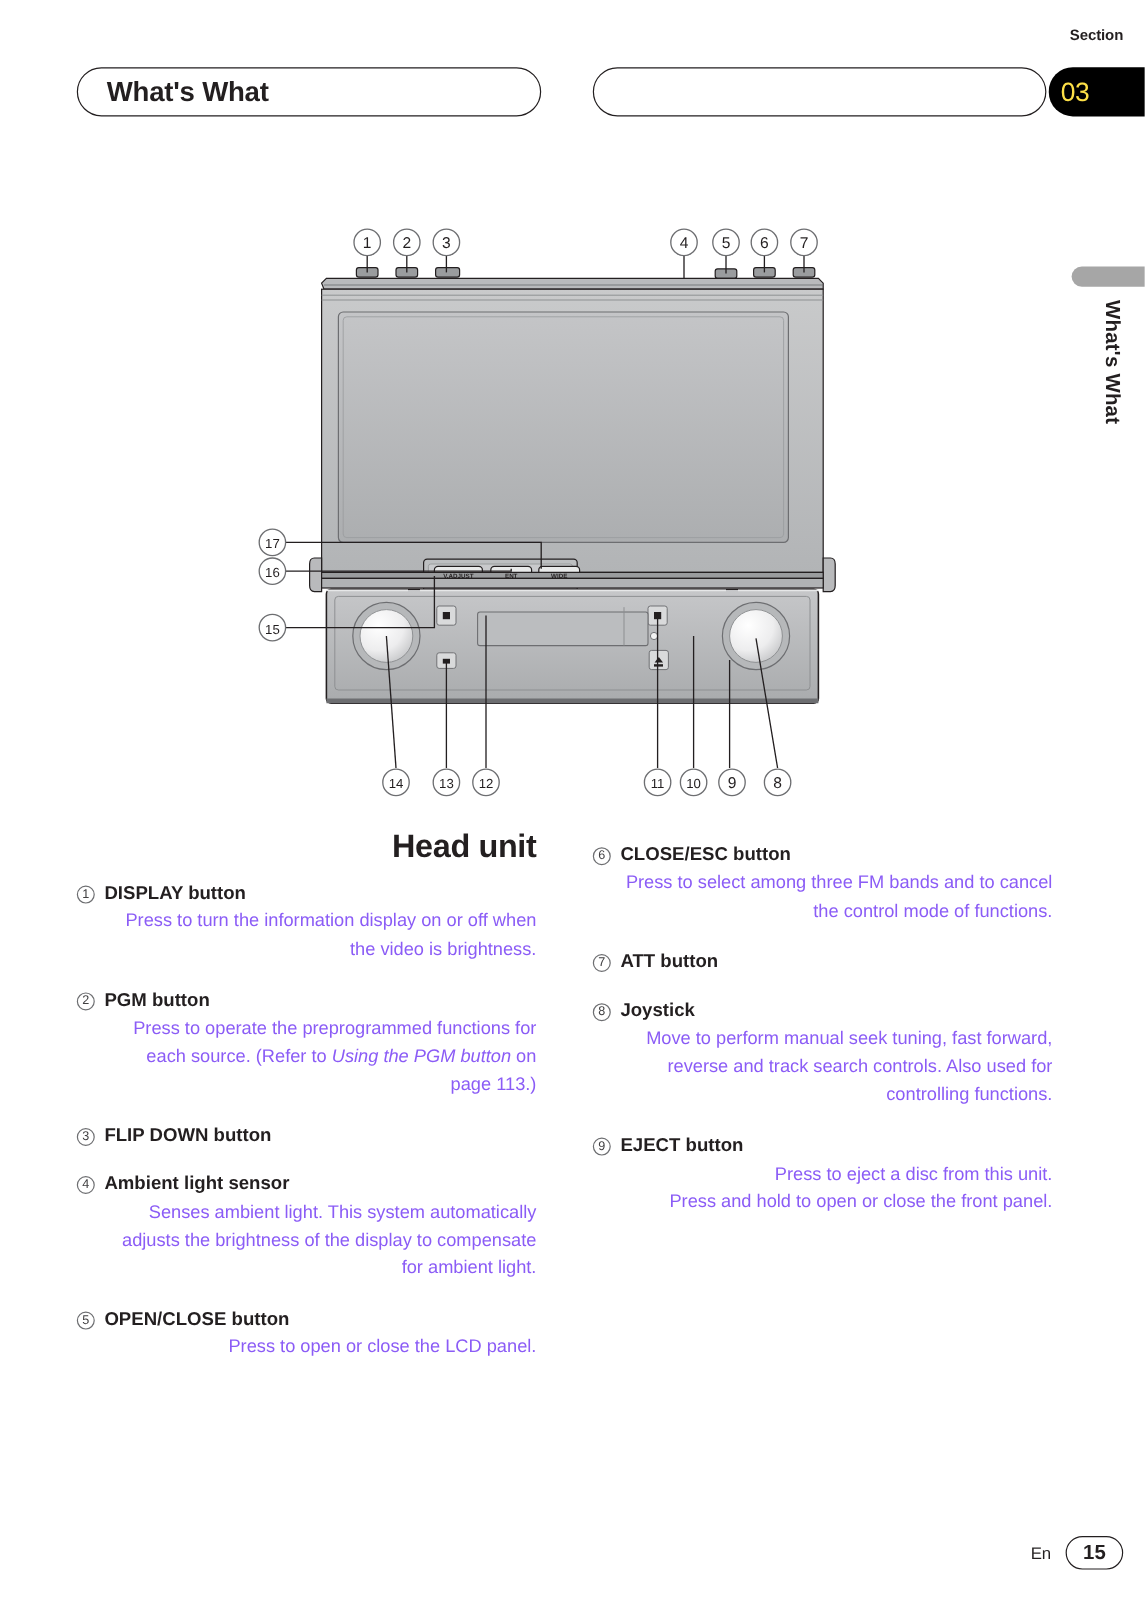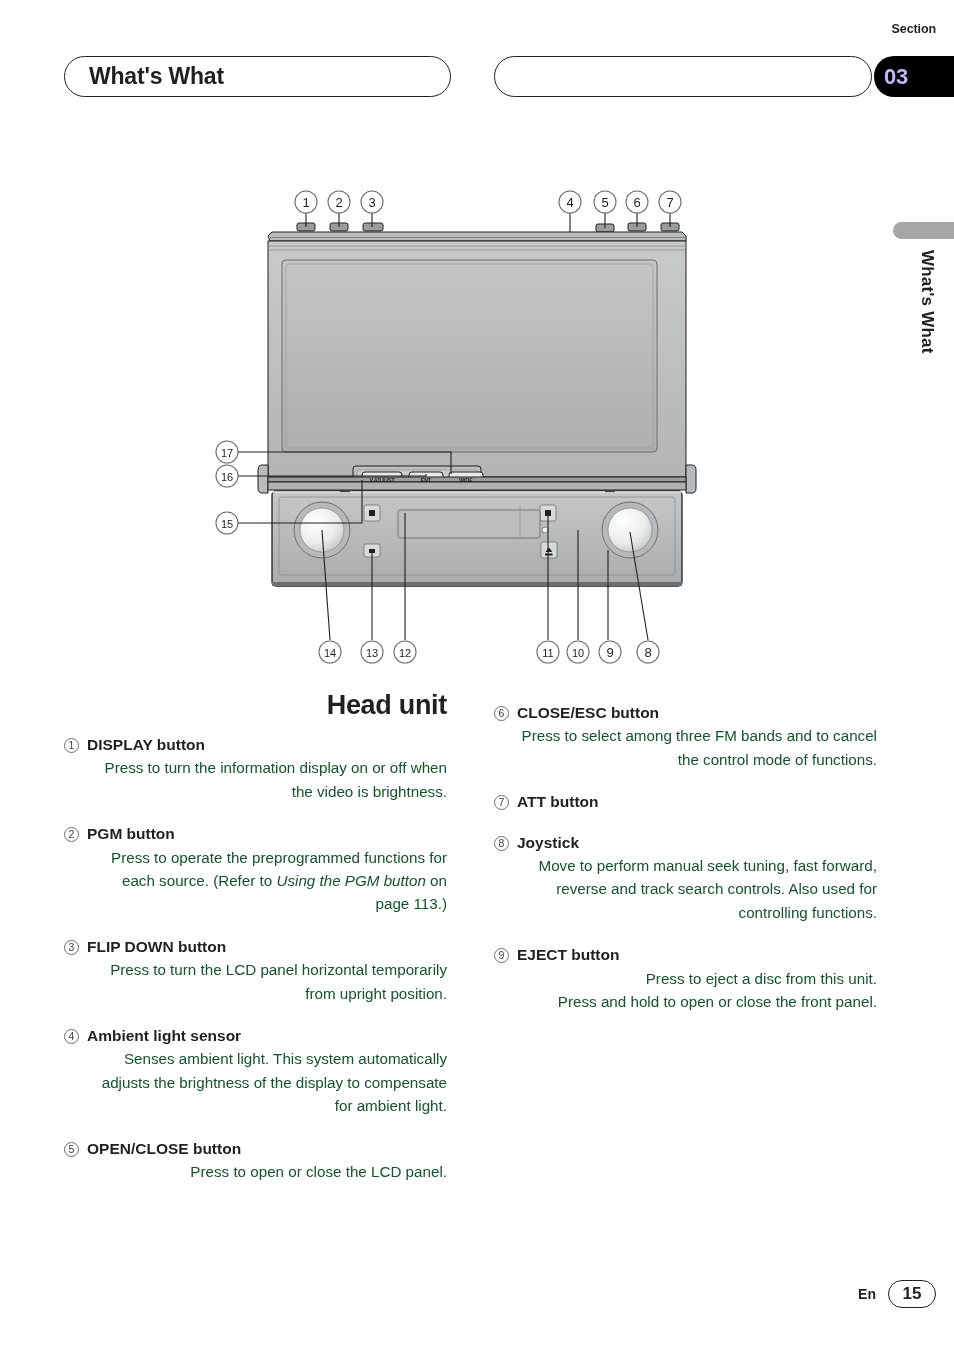--- a/index.html
+++ b/index.html
@@ -58,23 +58,23 @@
     position: absolute;
     left: 874px; top: 56px;
     width: 80px; height: 41px;
     background: #000;
     border-radius: 20px 0 0 20px;
   }
   .section-num {
     position: absolute;
     left: 10px; top: 50%;
     transform: translateY(-50%);
-    color: #c4b5fd;
+    color: #fde047;
     font-size: 22px;
-    font-weight: bold;
+    font-weight: normal;
     letter-spacing: -0.3px;
   }
 
   
   .side-tab-bar {
     position: absolute;
     left: 893px; top: 222px;
     width: 61px; height: 17px;
     background: #a6a6a6;
     border-radius: 9px 0 0 9px;
@@ -146,35 +146,35 @@
     font-weight: normal;
     line-height: 1;
     color: #414042;
     flex: 0 0 auto;
     margin-top: 3px;
   }
   .entry-body {
     margin-left: 23px;
     font-size: 15.2px;
     line-height: 1.54;
-    color: #14532d;
+    color: #8b5cf6;
   }
   .entry-body .it { font-style: italic; }
 
   
   .footer {
     position: absolute;
     left: 0; top: 1280px;
     width: 954px; height: 40px;
   }
   .footer-lang {
     position: absolute;
     right: 78px; top: 6px;
     font-size: 14px;
-    font-weight: bold;
+    font-weight: normal;
   }
   .footer-page {
     position: absolute;
     right: 18px; top: 0px;
     width: 48px; height: 28px;
     box-sizing: border-box;
     border: 1.4px solid #231f20;
     border-radius: 14px;
     display: flex;
     align-items: center;
@@ -376,21 +376,20 @@
         <span>PGM button</span>
       </div>
       <div class="entry-body"><span>Press to operate the preprogrammed functions for each source. (Refer to </span><span class="it">Using the PGM button</span><span> on page 113.)</span></div>
     </div>
 
     <div class="entry">
       <div class="entry-title">
         <span class="num-circle">3</span>
         <span>FLIP DOWN button</span>
       </div>
-      <div class="entry-body">Press to turn the LCD panel horizontal temporarily from upright position.</div>
     </div>
 
     <div class="entry">
       <div class="entry-title">
         <span class="num-circle">4</span>
         <span>Ambient light sensor</span>
       </div>
       <div class="entry-body">Senses ambient light. This system automatically adjusts the brightness of the display to compensate for ambient light.</div>
     </div>
 

